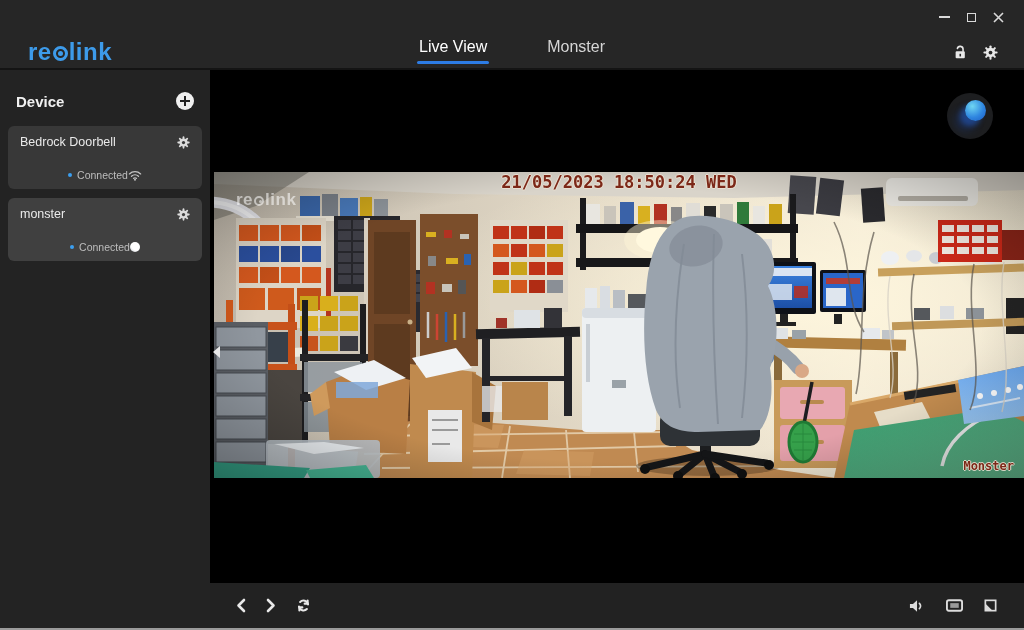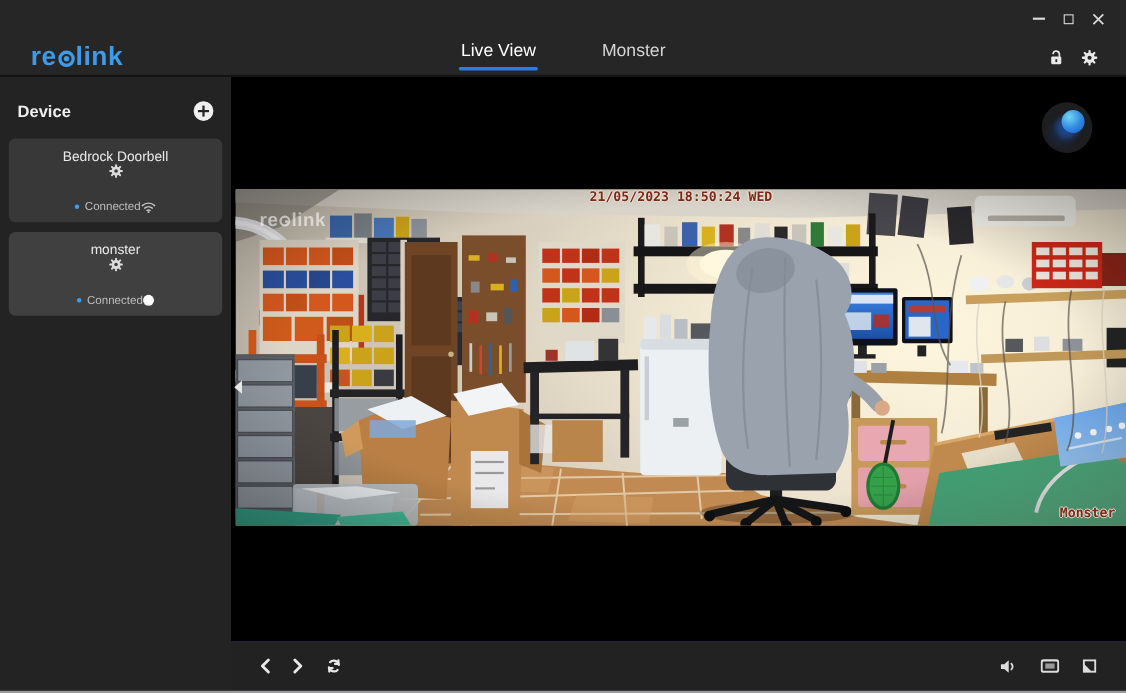--- a/index.html
+++ b/index.html
@@ -32,21 +32,21 @@
   
   .sidebar{ position:absolute; left:0; top:70px; width:210px; height:606px; background:#232323; }
   .sb-head{ display:flex; justify-content:space-between; align-items:center; padding:22px 16px 16px; }
   .sb-title{ color:#f0f0f0; font-size:15px; font-weight:bold; }
   .plus{ width:18px; height:18px; border-radius:50%; background:#f0f0f0; position:relative; cursor:pointer; }
   .plus::before,.plus::after{ content:""; position:absolute; background:#232323; }
   .plus::before{ left:4px; top:8px; width:10px; height:2px; }
   .plus::after{ left:8px; top:4px; width:2px; height:10px; }
   .card{ margin:0 8px 9px; border-radius:6px; background:#383838; padding:9px 12px 8px; cursor:pointer; }
   .card.selected{ background:#404040; }
-  .card .row1{ display:flex; justify-content:space-between; align-items:center;flex-direction:column; }
+  .card .row1{ display:flex; justify-content:space-between; align-items:center; }
   .card .name{ color:#eaeaea; font-size:12.5px; }
   .card .row2{ display:flex; justify-content:center; align-items:center; margin-top:20px; }
   .status{ display:flex; align-items:center; gap:5px; color:#bdbdbd; font-size:10.5px; }
   .dot{ width:4px; height:4px; border-radius:50%; background:#3b9ff0; }
   .lensball{ width:10px; height:10px; border-radius:50%;
              background:radial-gradient(circle at 65% 30%, #ffffff 55%, #b9bec4); }
   .gear{ color:#e6e6e6; }
 
   
   .stage{ position:absolute; left:210px; top:70px; width:814px; height:513px; background:#000; }
@@ -54,21 +54,21 @@
   .frame svg.scene{ display:block; width:810px; height:306px; }
   .watermark{ position:absolute; left:22px; top:18px; display:flex; align-items:center;
               font-size:17px; font-weight:bold; color:rgba(255,255,255,.55); letter-spacing:.5px; }
   .watermark .lens{ display:inline-block; width:10px; height:10px; border:2px solid rgba(255,255,255,.55);
                     border-radius:50%; margin:2px 1px 0; position:relative;}
   .watermark .lens i{ position:absolute; width:3px; height:3px; background:rgba(255,255,255,.55);
                       border-radius:50%; top:1.5px; right:.5px; }
   .osd{ font-family:"DejaVu Sans Mono", monospace; font-weight:bold; color:#7c2818;
         text-shadow:1px 0 0 rgba(235,226,212,.85), -1px 0 0 rgba(235,226,212,.85),
                     0 1px 0 rgba(235,226,212,.85), 0 -1px 0 rgba(235,226,212,.85); }
-  .osd-time{ position:absolute; top:0px; left:50%; transform:translateX(-50%); font-size:12px; white-space:nowrap; }
+  .osd-time{ position:absolute; top:0px; left:50%; transform:translateX(-50%); font-size:17px; white-space:nowrap; }
   .osd-name{ position:absolute; right:10px; bottom:5px; font-size:12px; }
   .joystick{ position:absolute; right:31px; top:23px; width:46px; height:46px; border-radius:50%;
              background:#1d1e20; cursor:pointer; }
   .joystick .ball{ position:absolute; right:7px; top:7px; width:21px; height:21px; border-radius:50%;
              background:radial-gradient(circle at 35% 30%, #6fd6f2, #2f86e0 55%, #1b5ac2);
              box-shadow:-5px 5px 5px rgba(35,90,190,.55), -10px 10px 9px rgba(30,70,160,.30); }
   .collapse{ position:absolute; left:2px; top:274px; width:12px; height:16px; cursor:pointer; display:flex; align-items:center; }
 
   
   .controlbar{ position:absolute; left:210px; top:583px; width:814px; height:45px; background:#222222;

